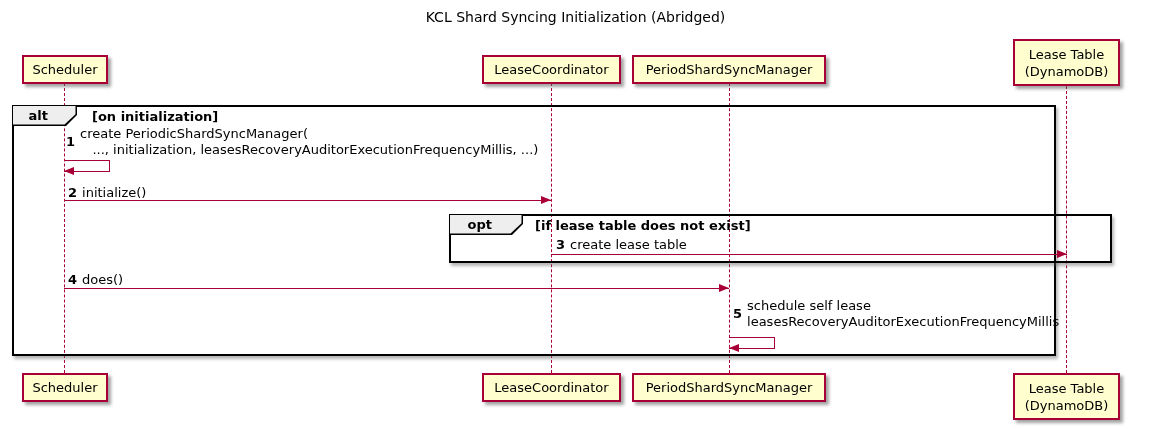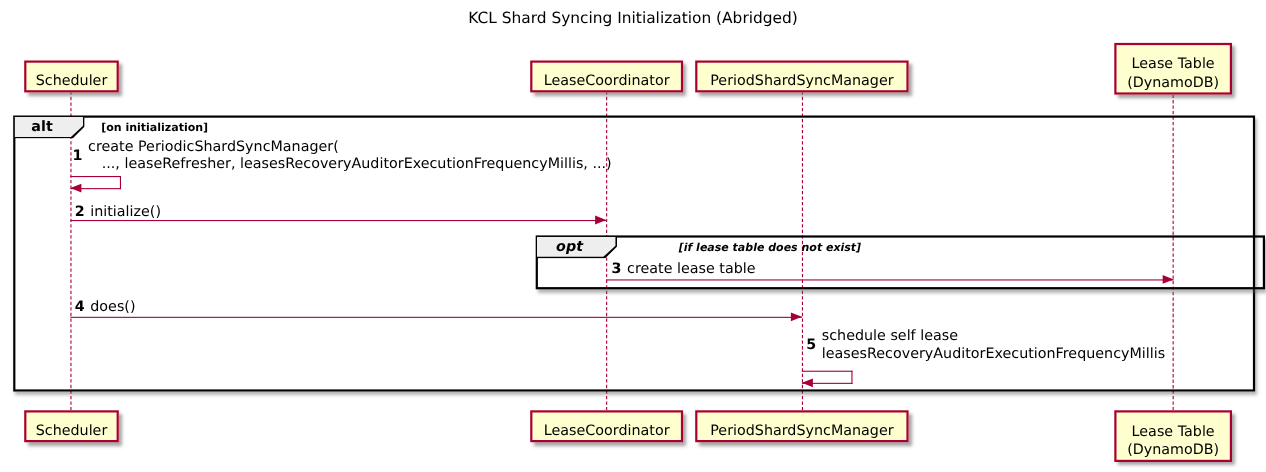--- a/index.html
+++ b/index.html
@@ -27,21 +27,21 @@
   .lifeline {
     position:absolute; width:0;
     border-left:1px dashed var(--lifeline);
     z-index:1;
   }
   .participant {
     position:absolute; z-index:5; box-sizing:border-box;
     background:var(--participant-fill);
     border:2px solid var(--participant-border);
     box-shadow:3px 3px 3px rgba(90,90,90,.55);
-    display:flex; align-items:flex-end; justify-content:center;
+    display:flex; align-items:center; justify-content:center;
     font-size:13px; text-align:center; white-space:pre-line;
     line-height:17px;
   }
   .frame {
     position:absolute; box-sizing:border-box; z-index:2;
     border:2px solid var(--frame-border);
     box-shadow:2px 3px 3px rgba(90,90,90,.45);
   }
   .frame-label {
     position:absolute; top:-1px; left:-1px; z-index:3;
@@ -50,21 +50,21 @@
   }
   .frame-label-inner {
     position:absolute; left:0; top:0; right:1.5px; bottom:1.5px;
     background:var(--frame-label-fill);
     clip-path:polygon(0 0,100% 0,100% 45%,calc(100% - 11px) 100%,0 100%);
     font-weight:bold; font-size:13px; line-height:19px;
     text-align:center; padding-right:12px; box-sizing:border-box;
   }
   .frame-condition {
     position:absolute; z-index:3;
-    font-weight:bold; font-size:10px; line-height:18px;
+    font-weight:bold; font-size:13px; line-height:18px;
   }
   .msg-text {
     position:absolute; display:flex; align-items:center;
     font-size:13px; line-height:16px; white-space:pre;
   }
   .msg-num { font-weight:bold; margin-right:5px; }
   .msg-line {
     position:absolute; height:0;
     border-top:1px solid var(--arrow); z-index:4;
   }
@@ -103,37 +103,37 @@
     <span>LeaseCoordinator</span>
   </div>
   <div class="participant" style="left:632px; top:55px; width:194px; height:29px;">
     <span>PeriodShardSyncManager</span>
   </div>
   <div class="participant" style="left:1013px; top:39px; width:107px; height:47px;">
     <span>Lease Table
 (DynamoDB)</span>
   </div>
 
-  <div class="frame" style="left:12px; top:105px; width:1129px; height:251px;">
+  <div class="frame" style="left:12px; top:105px; width:1044px; height:251px;">
     <div class="frame-label" style="width:64px; height:20px;">
       <div class="frame-label-inner">alt</div>
     </div>
     <div class="frame-condition" style="left:78px; top:1px;">[on initialization]</div>
   </div>
 
-  <div class="frame" style="left:487px; top:214px; width:663px; height:49px;font-style:italic;">
+  <div class="frame" style="left:449px; top:214px; width:663px; height:49px;">
     <div class="frame-label" style="width:73px; height:20px;">
       <div class="frame-label-inner">opt</div>
     </div>
-    <div class="frame-condition" style="left:84px; top:1px;margin-left:44px;">[if lease table does not exist]</div>
+    <div class="frame-condition" style="left:84px; top:1px;">[if lease table does not exist]</div>
   </div>
 
   <div class="msg-text" style="left:66px; top:126px;">
     <span class="msg-num">1</span><span>create PeriodicShardSyncManager(
-   ..., leaseRefresher, leasesRecoveryAuditorExecutionFrequencyMillis, ...)</span>
+   ..., initialization, leasesRecoveryAuditorExecutionFrequencyMillis, ...)</span>
   </div>
   <div class="self-loop" style="left:64px; top:160px; width:46px; height:12px;"></div>
   <div class="arrow-left" style="left:64px; top:167px;"></div>
 
   <div class="msg-text" style="left:68px; top:185px;">
     <span class="msg-num">2</span><span>initialize()</span>
   </div>
   <div class="msg-line" style="left:64px; top:200px; width:487px;"></div>
   <div class="arrow-right" style="left:541px; top:196px;"></div>
 

